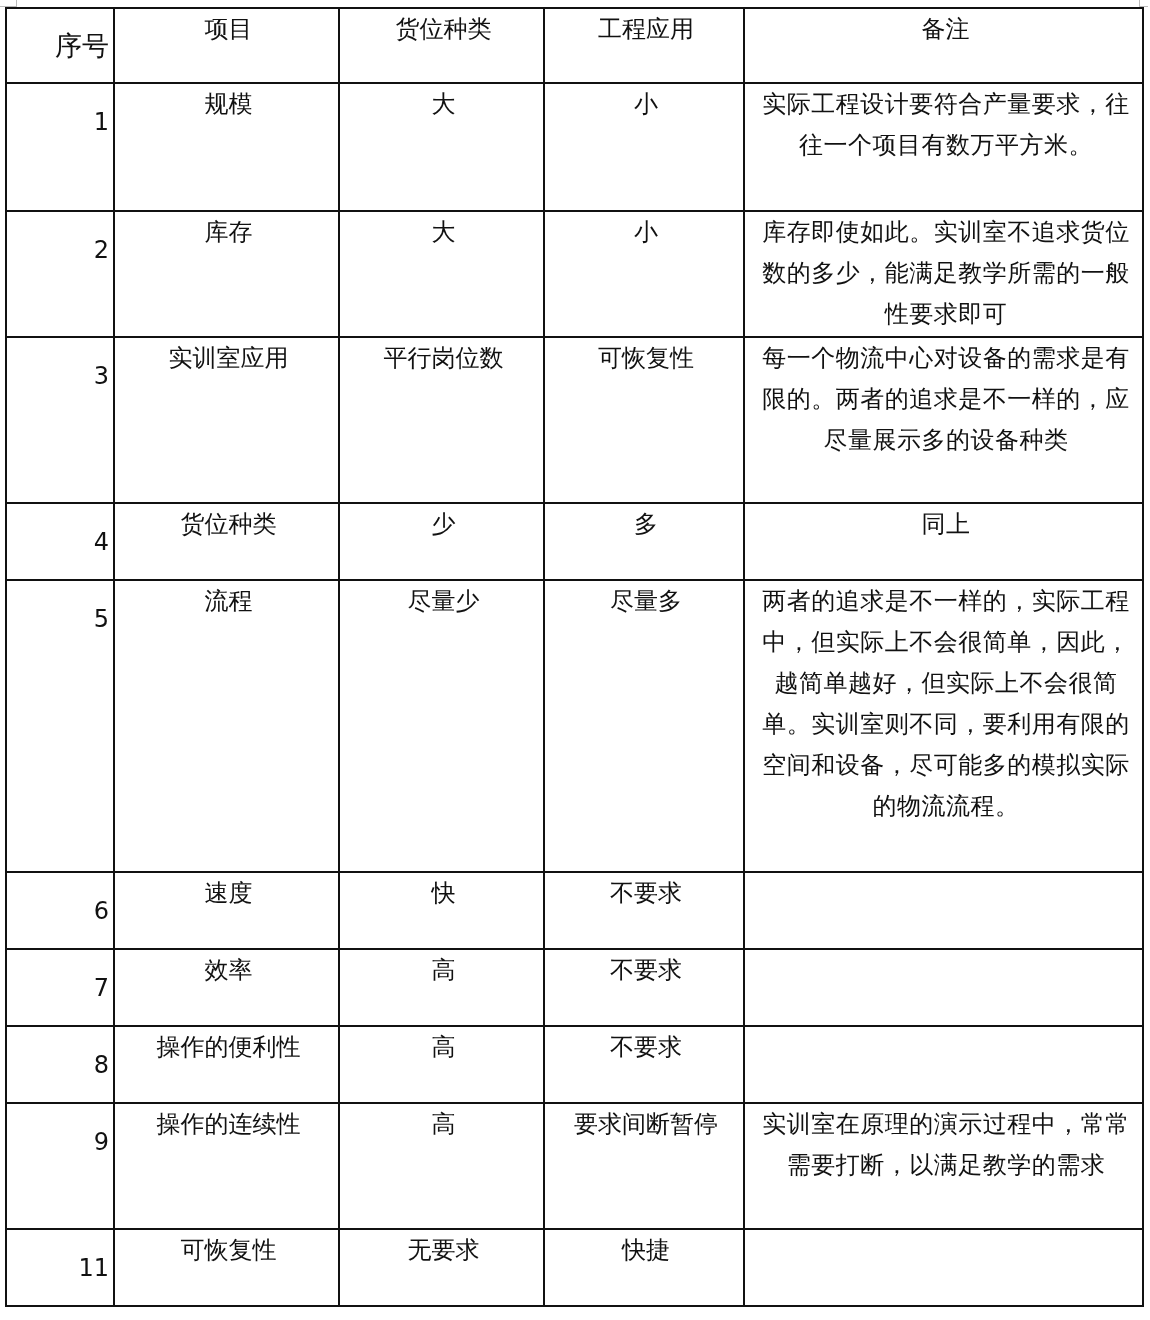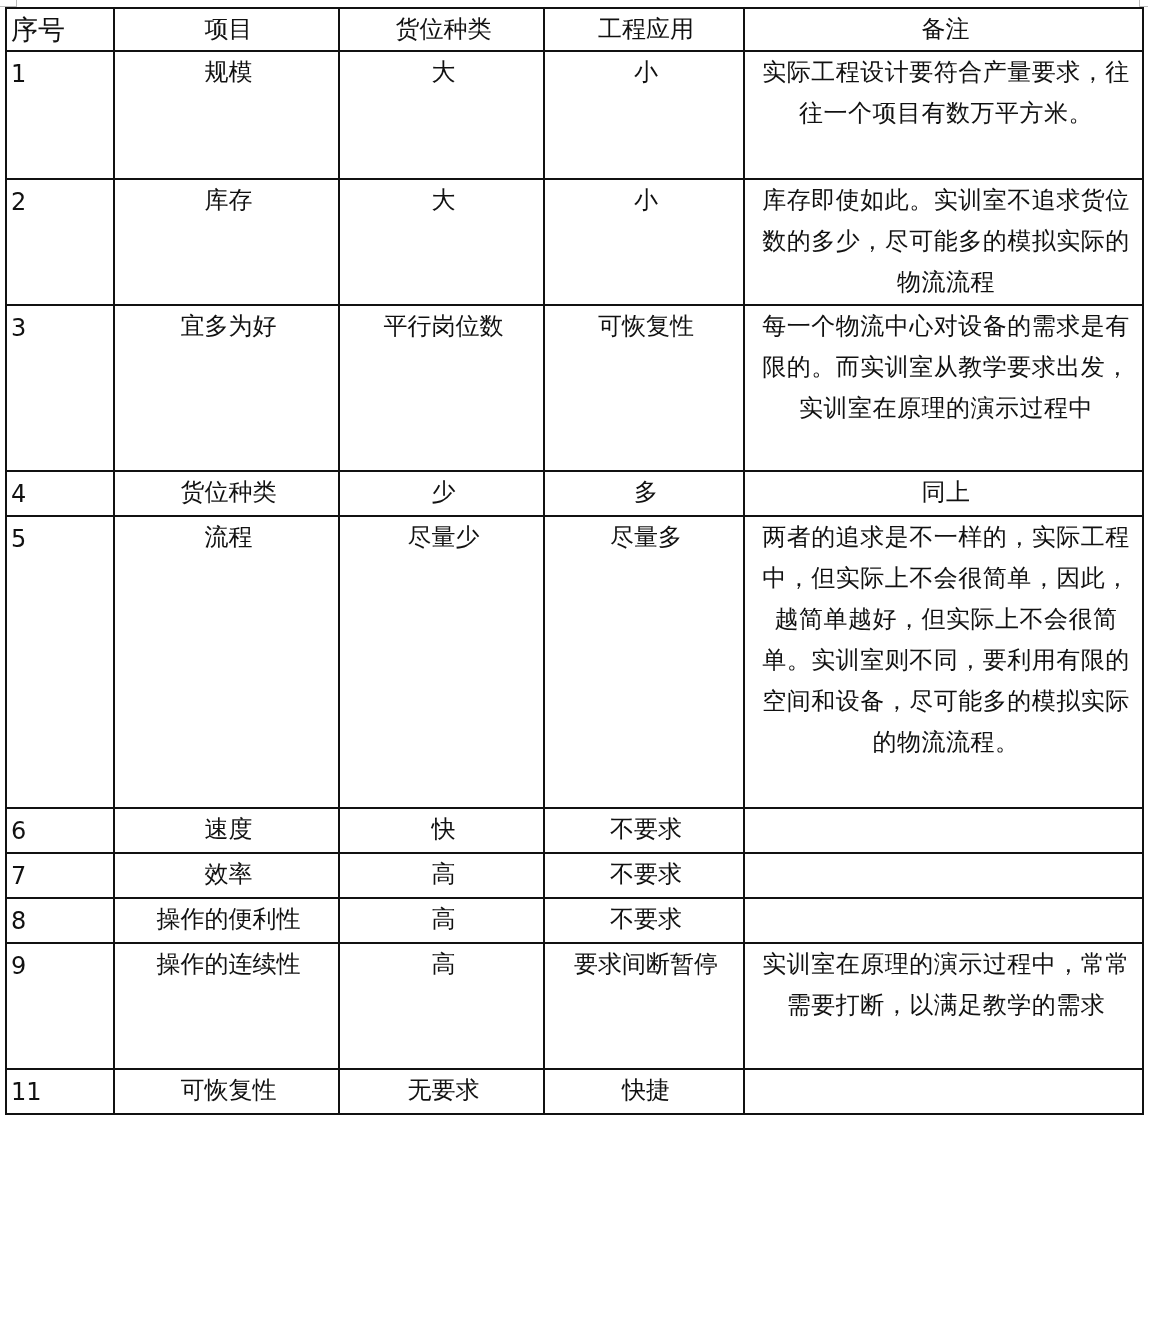--- a/index.html
+++ b/index.html
@@ -40,21 +40,21 @@
     table.cmp td, table.cmp th {
       border: 2px solid #111;
       vertical-align: top;
       font-weight: normal;
       font-size: 24px;
       line-height: 41px;
       padding: 0 10px 0 14px;
       text-align: center;
       overflow: hidden;
     }
-    table.cmp .col-no { text-align: left; padding: 0 4px; font-size: 24px; }
+    table.cmp .col-no { text-align: right; padding: 16px 4px; font-size: 24px; }
     table.cmp th.col-no { font-size: 27px; }
     table.cmp td.remark { letter-spacing: 0.5px; padding-left: 13px; padding-right: 8px; }
     tr.r-head { height: 42px; }
     tr.r1 { height: 128px; }
     tr.r2 { height: 126px; }
     tr.r3 { height: 166px; }
     tr.r4 { height: 44px; }
     tr.r5 { height: 292px; }
     tr.r6 { height: 44px; }
     tr.r7 { height: 43px; }
@@ -93,28 +93,28 @@
       <td>规模</td>
       <td>大</td>
       <td>小</td>
       <td class="remark">实际工程设计要符合产量要求，往往一个项目有数万平方米。</td>
     </tr>
     <tr class="r2">
       <td class="col-no"><span class="no-val">2</span></td>
       <td>库存</td>
       <td>大</td>
       <td>小</td>
-      <td class="remark">库存即使如此。实训室不追求货位数的多少，尽可能多的模拟实际的物流流程</td>
+      <td class="remark">库存即使如此。实训室不追求货位数的多少，能满足教学所需的一般性要求即可</td>
     </tr>
     <tr class="r3">
       <td class="col-no"><span class="no-val">3</span></td>
-      <td>宜多为好</td>
+      <td>实训室应用</td>
       <td>平行岗位数</td>
       <td>可恢复性</td>
-      <td class="remark">每一个物流中心对设备的需求是有限的。而实训室从教学要求出发，实训室在原理的演示过程中</td>
+      <td class="remark">每一个物流中心对设备的需求是有限的。两者的追求是不一样的，应尽量展示多的设备种类</td>
     </tr>
     <tr class="r4">
       <td class="col-no"><span class="no-val">4</span></td>
       <td>货位种类</td>
       <td>少</td>
       <td>多</td>
       <td class="remark">同上</td>
     </tr>
     <tr class="r5">
       <td class="col-no"><span class="no-val">5</span></td>

